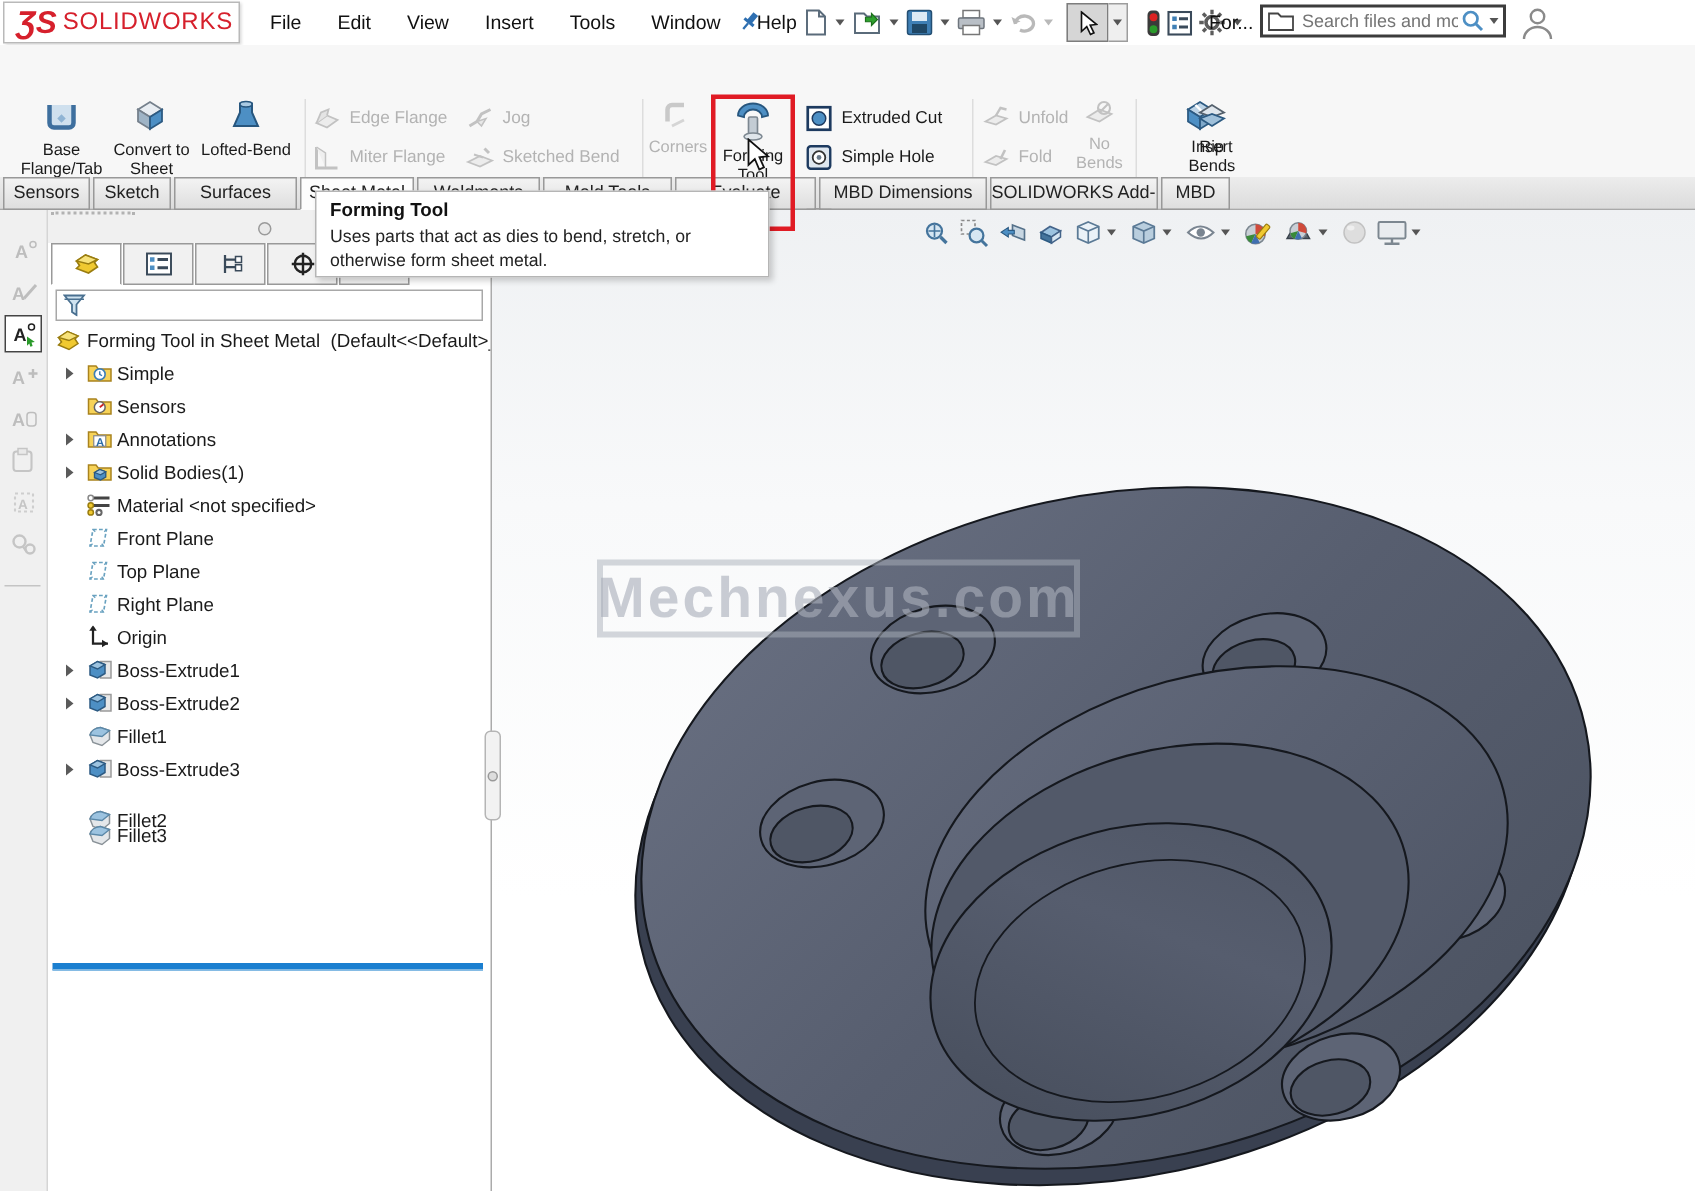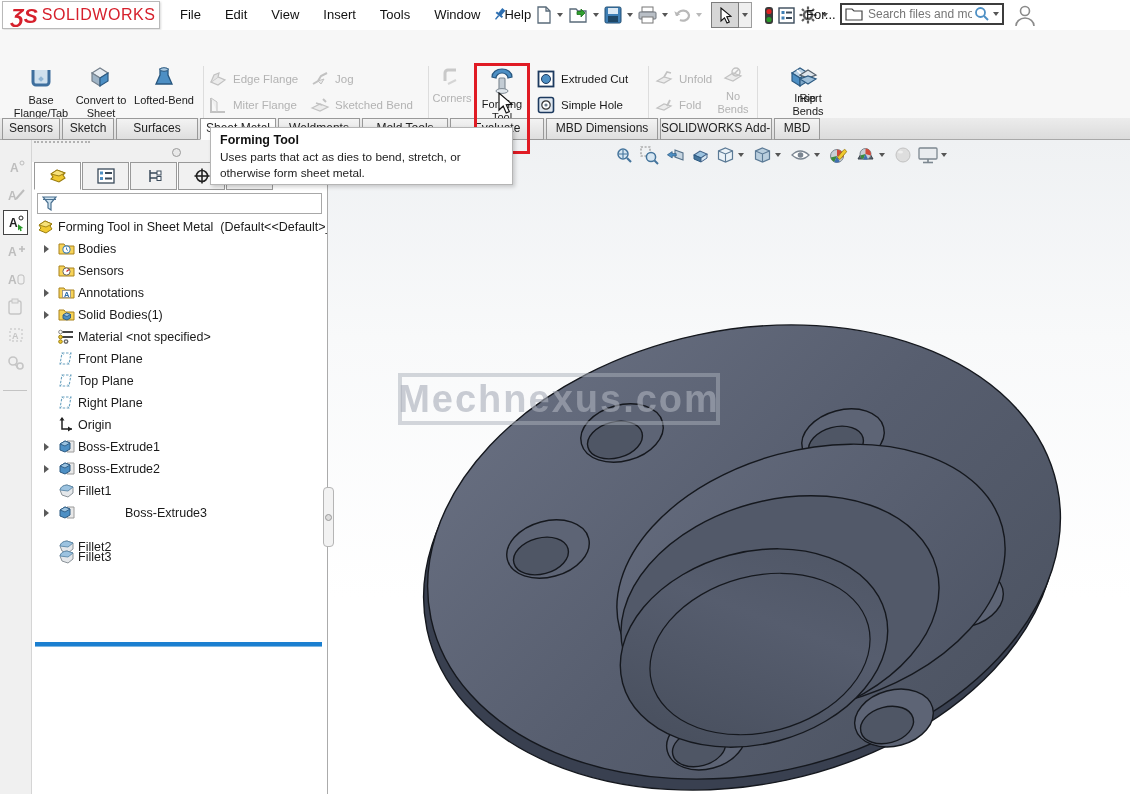--- a/index.html
+++ b/index.html
@@ -511,21 +511,21 @@
         <span class="lblwrap" style="margin-left:26px;">Forming Tool in Sheet Metal  (Default&lt;&lt;Default&gt;_</span>
       </div>
 
       <div class="trow" style="top:22px;">
         <span class="arrow"></span>
         <span class="ticon"><svg width="17" height="14">
               <path d="M1 3 h5 l1.5 2 H16 v8 H1 z" fill="#f7d358" stroke="#a9831e"></path>
               <circle cx="8.5" cy="8.5" r="3.6" fill="#fff" stroke="#3f7fb5" stroke-width="1.1"></circle>
               <path d="M8.5 6.5 v2 l1.5 1" fill="none" stroke="#3f7fb5" stroke-width="1"></path>
             </svg></span>
-        <span class="lblwrap">Bodies</span>
+        <span class="lblwrap">Simple</span>
       </div>
 
       <div class="trow" style="top:44px;">
         <span class="ticon"><svg width="17" height="14">
               <path d="M1 3 h5 l1.5 2 H16 v8 H1 z" fill="#f7d358" stroke="#a9831e"></path>
               <circle cx="8.5" cy="8.5" r="3.6" fill="#fff" stroke="#666" stroke-width="1"></circle>
               <path d="M8.5 8.5 L11 6.5" stroke="#cc2222" stroke-width="1.2"></path>
             </svg></span>
         <span class="lblwrap">Sensors</span>
       </div>
@@ -615,21 +615,21 @@
       </div>
 
       <div class="trow" style="top:264px;">
         <span class="ticon"><svg width="17" height="15">
               <path d="M2 7 a8 6 0 0 1 7-5 l6 2 v6 l-5 4 -6-2 z" fill="#e4e7ea" stroke="#8a9298" stroke-width="1"></path>
               <path d="M2 7 a8 6 0 0 1 7-5 l6 2 -5 4 z" fill="#9cc3e0" stroke="#5b88a8" stroke-width=".9"></path>
             </svg></span>
         <span class="lblwrap">Fillet1</span>
       </div>
 
-      <div class="trow" style="top:286px;padding-left:47px;">
+      <div class="trow" style="top:286px;">
         <span class="arrow"></span>
         <span class="ticon"><svg width="18" height="15">
               <path d="M9 2 h7 v11 h-7 z" fill="#e8e8e8" stroke="#9a9a9a"></path>
               <path d="M2 5 l5-3 5 2 v6 l-5 3 -5-2 z" fill="#4d8fc4" stroke="#2c5a82" stroke-width="1"></path>
               <path d="M2 5 l5-3 5 2 -5 3 z" fill="#9cc3e0" stroke="#2c5a82" stroke-width=".9"></path>
             </svg></span>
         <span class="lblwrap">Boss-Extrude3</span>
       </div>
 
       <div class="trow" style="top:320px;">

